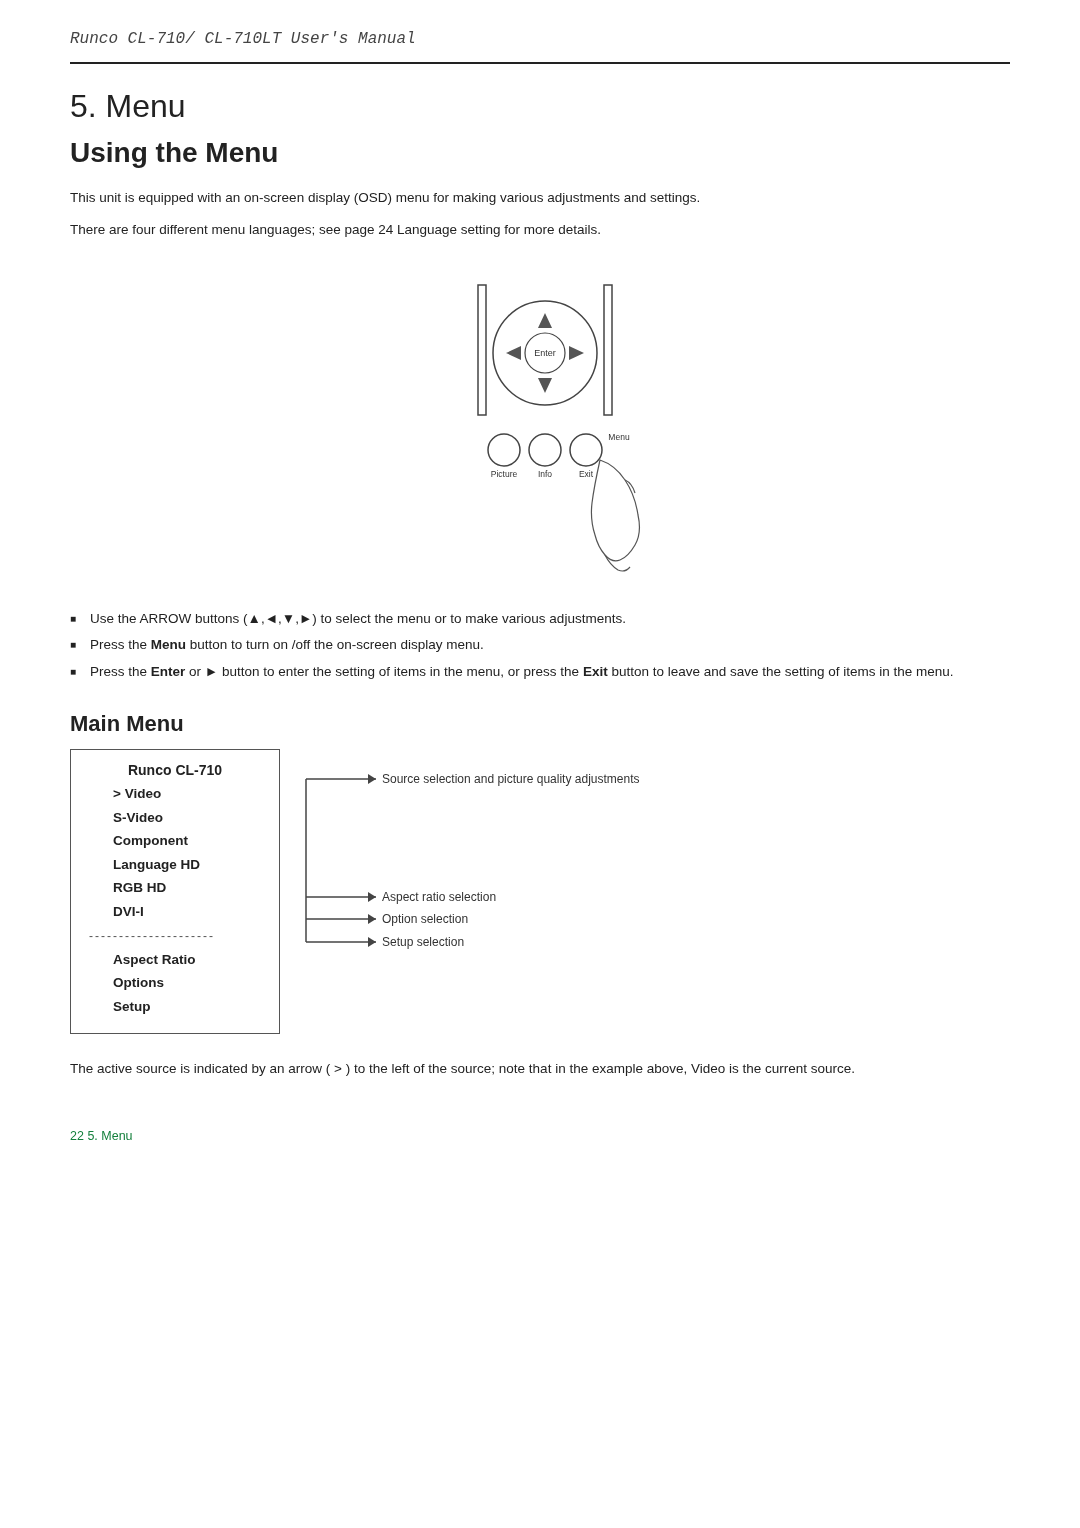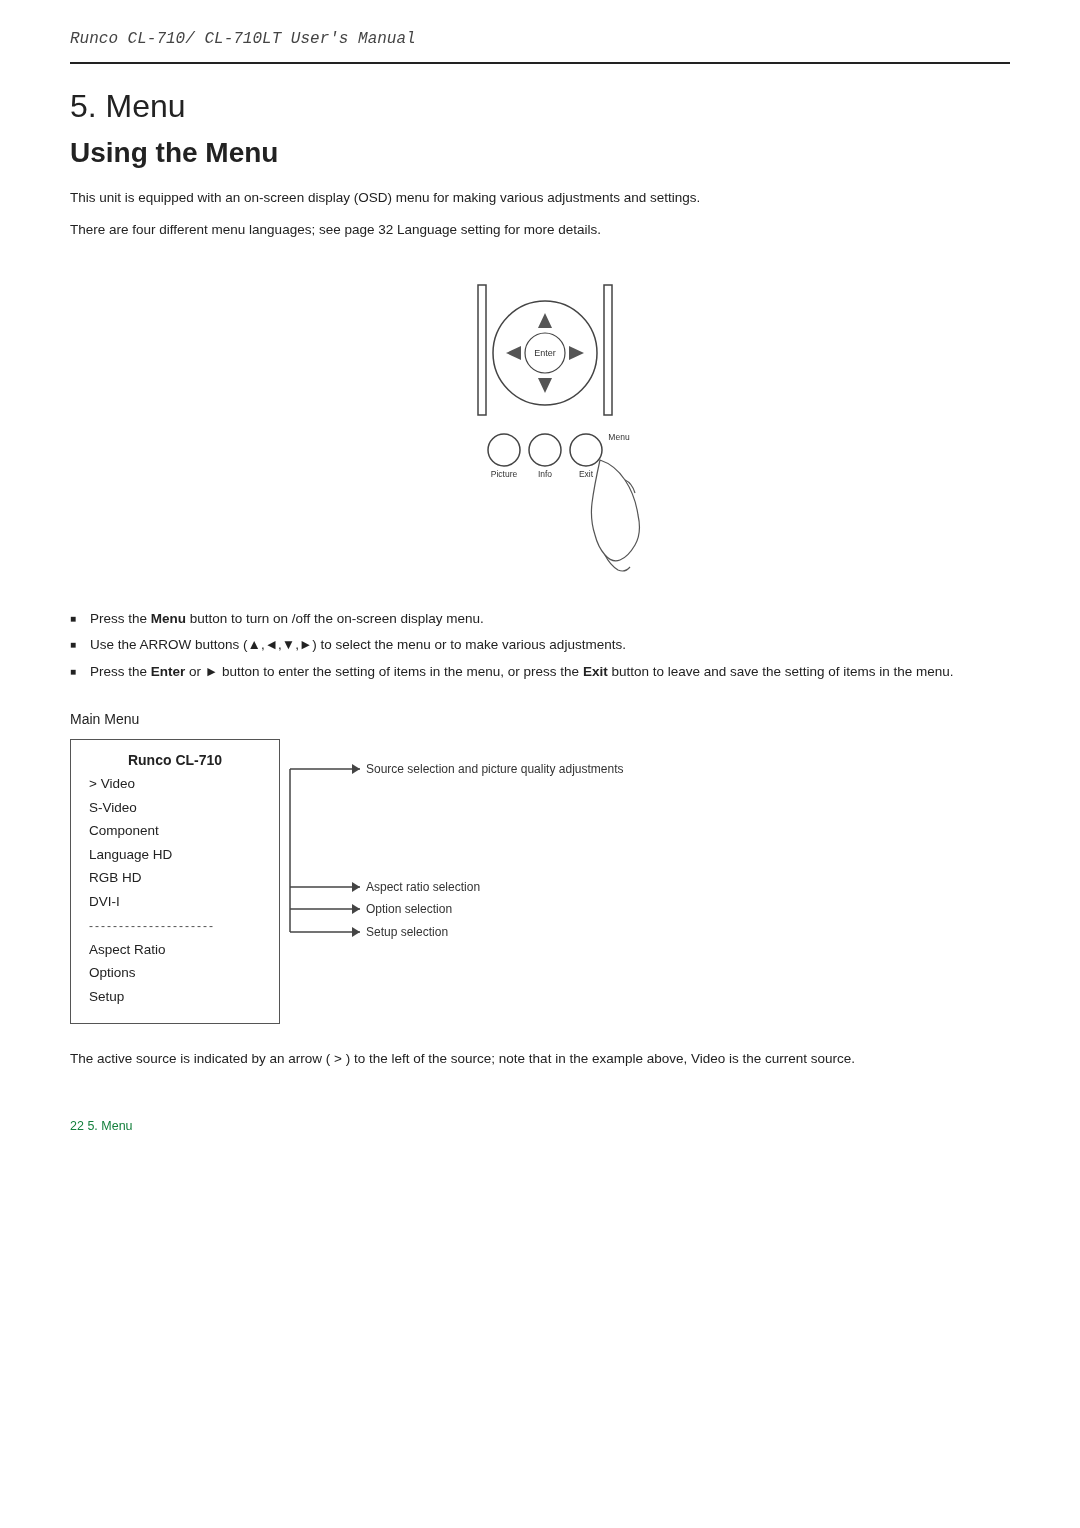--- a/index.html
+++ b/index.html
@@ -33,22 +33,22 @@
       margin-bottom: 12px;
     }
 
     .section-title {
       font-size: 28px;
       font-weight: bold;
       margin-bottom: 18px;
     }
 
     .section-title2 {
-      font-size: 14px;
-      font-weight: normal;
+      font-size: 22px;
+      font-weight: bold;
       margin-bottom: 12px;
     }
 
     .body-text {
       font-size: 13.5px;
       line-height: 1.6;
       margin-bottom: 10px;
       color: #222;
     }
 
@@ -82,21 +82,21 @@
     .bold { font-weight: bold; }
 
     .main-menu-section {
       margin-bottom: 30px;
     }
 
     .menu-diagram {
       display: flex;
       align-items: flex-start;
       margin: 12px 0 24px 0;
-      gap: 0;
+      gap: 16px;
     }
 
     .menu-box {
       border: 1.5px solid #555;
       padding: 12px 18px 14px 18px;
       min-width: 200px;
       width: 210px;
       background: #fff;
       flex-shrink: 0;
     }
@@ -106,21 +106,21 @@
       font-size: 14px;
       text-align: center;
       margin-bottom: 4px;
     }
 
     .menu-box-item {
       font-size: 13.5px;
       line-height: 1.75;
     }
 
-    .menu-box-item.bold { font-weight: normal; }
+    .menu-box-item.bold { font-weight: bold; margin-left: 24px; }
 
     .menu-box-divider {
       font-size: 12px;
       letter-spacing: 2px;
       color: #555;
       line-height: 2;
     }
 
     .page-number {
       margin-top: 50px;
@@ -138,21 +138,21 @@
 <body>
 
 <div class="page-header">Runco CL-710/ CL-710LT User's Manual</div>
 <hr class="header-rule">
 
 <h1 class="chapter-title">5.  Menu</h1>
 
 <h2 class="section-title">Using the Menu</h2>
 
 <p class="body-text">This unit is equipped with an on-screen display (OSD) menu for making various adjustments and settings.</p>
-<p class="body-text">There are four different menu languages; see page 32 Language setting for more details.</p>
+<p class="body-text">There are four different menu languages; see page 24 Language setting for more details.</p>
 
 <div class="remote-diagram">
   <svg class="remote" viewBox="0 0 340 310" xmlns="http://www.w3.org/2000/svg">
 
     <rect x="108" y="20" width="8" height="130" fill="none" stroke="#444" stroke-width="1.5"></rect>
 
     <rect x="234" y="20" width="8" height="130" fill="none" stroke="#444" stroke-width="1.5"></rect>
 
     <circle cx="175" cy="88" r="52" fill="none" stroke="#444" stroke-width="1.5"></circle>
 
@@ -179,22 +179,22 @@
 
     <text x="249" y="175" text-anchor="middle" font-size="8.5" fill="#333" font-family="Arial">Menu</text>
 
     <path d="M230,195 Q245,200 255,215 Q265,230 268,250 Q272,268 265,280 Q258,292 250,295 Q242,298 235,290 Q228,282 225,270 Q220,255 222,238 Q224,222 230,195Z" fill="none" stroke="#555" stroke-width="1.2"></path>
     <path d="M235,290 Q240,300 248,305 Q255,308 260,302" fill="none" stroke="#555" stroke-width="1.2"></path>
     <path d="M255,215 Q262,218 265,228" fill="none" stroke="#555" stroke-width="1.2"></path>
   </svg>
 </div>
 
 <ul class="bullet-list">
+  <li>Use the ARROW buttons (▲,◄,▼,►) to select the menu or to make various adjustments.</li>
   <li>Press the <span class="bold">Menu</span> button to turn on /off the on-screen display menu.</li>
-  <li>Use the ARROW buttons (▲,◄,▼,►) to select the menu or to make various adjustments.</li>
   <li>Press the <span class="bold">Enter</span> or ► button to enter the setting of items in the menu, or press the <span class="bold">Exit</span> button to leave and save the setting of items in the menu.</li>
 </ul>
 
 <div class="main-menu-section">
   <h2 class="section-title2">Main Menu</h2>
 
   <div class="menu-diagram">
 
     <div class="menu-box">
       <div class="menu-box-title">Runco CL-710</div>

